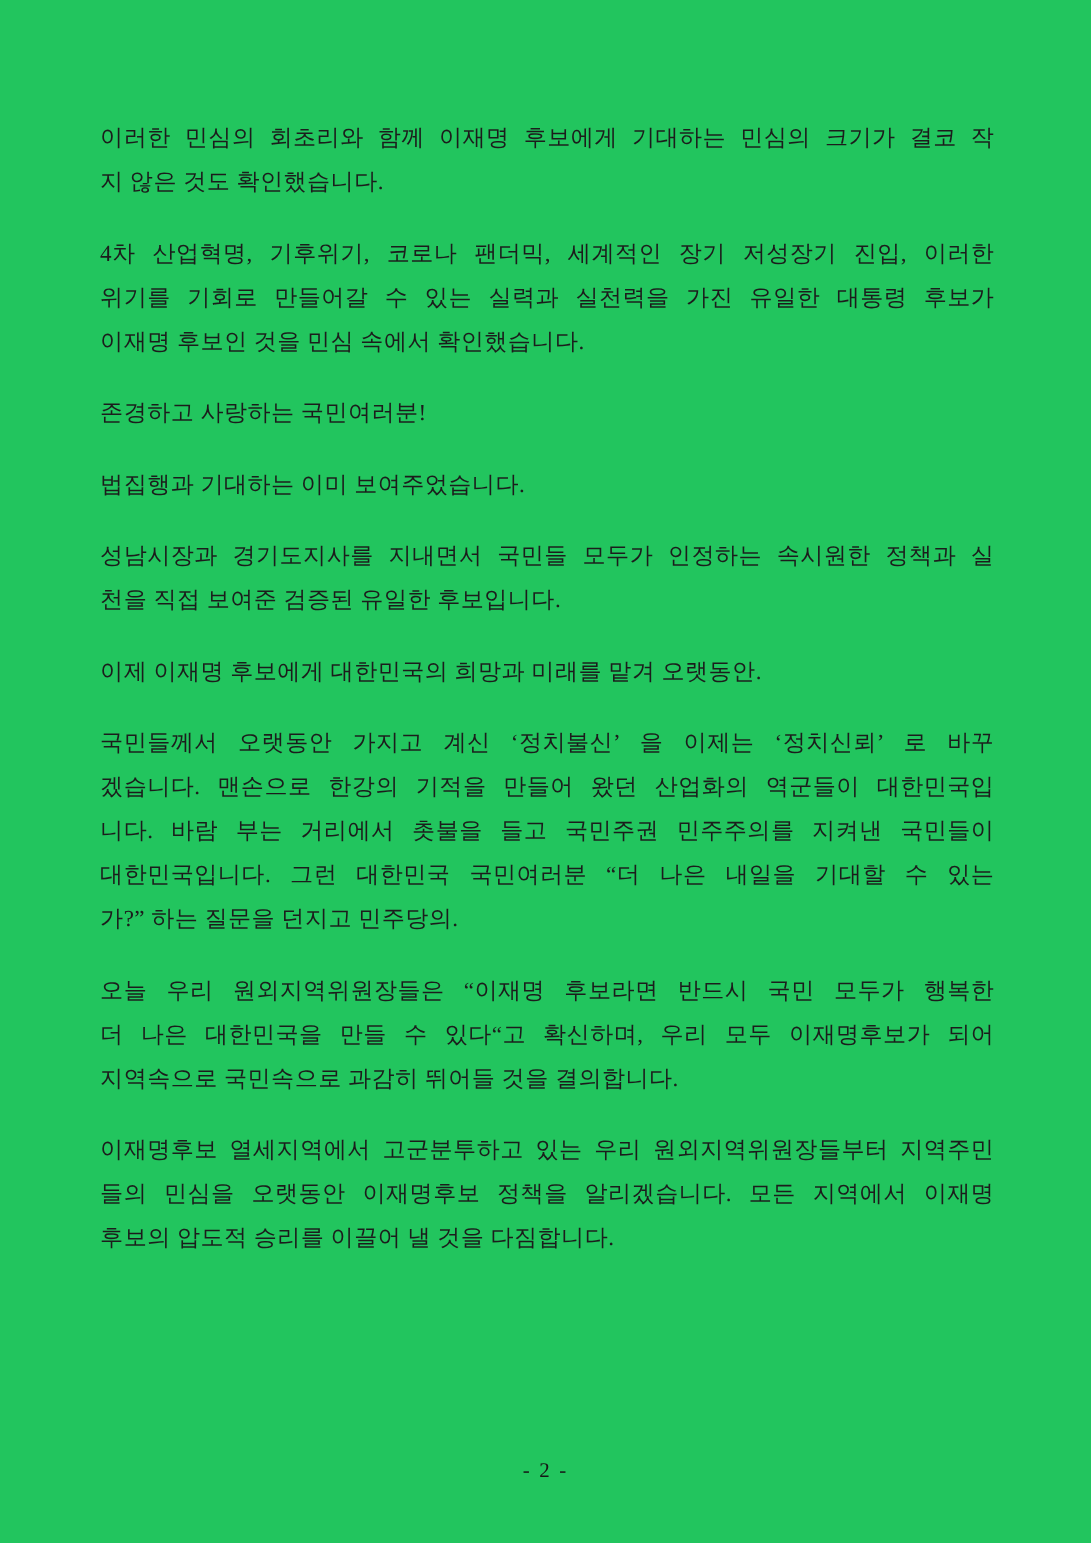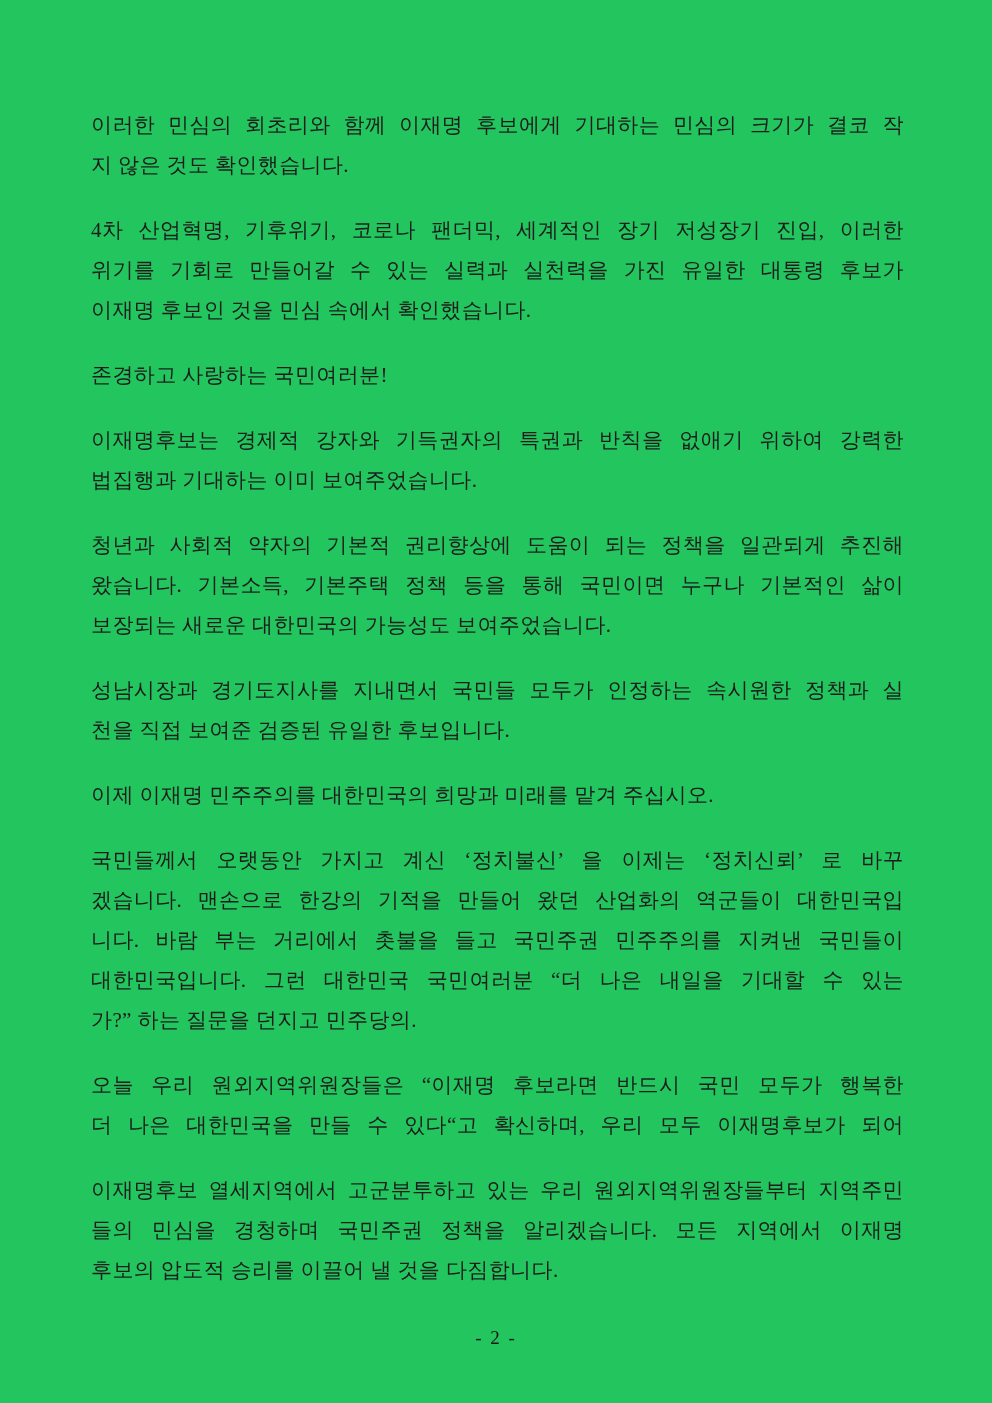--- a/index.html
+++ b/index.html
@@ -62,46 +62,41 @@
       </div>
       <div class="para">
         <div class="line">4차 산업혁명, 기후위기, 코로나 팬더믹, 세계적인 장기 저성장기 진입, 이러한</div>
         <div class="line">위기를 기회로 만들어갈 수 있는 실력과 실천력을 가진 유일한 대통령 후보가</div>
         <div class="line last">이재명 후보인 것을 민심 속에서 확인했습니다.</div>
       </div>
       <div class="para">
         <div class="line last">존경하고 사랑하는 국민여러분!</div>
       </div>
       <div class="para">
-        <div class="line">이재명후보는 경제적 강자와 기득권자의 특권과 반칙을 없애기 위하여 강력한</div>
         <div class="line last">법집행과 기대하는 이미 보여주었습니다.</div>
-      </div>
-      <div class="para">
-        <div class="line">청년과 사회적 약자의 기본적 권리향상에 도움이 되는 정책을 일관되게 추진해</div>
-        <div class="line">왔습니다. 기본소득, 기본주택 정책 등을 통해 국민이면 누구나 기본적인 삶이</div>
-        <div class="line last">보장되는 새로운 대한민국의 가능성도 보여주었습니다.</div>
       </div>
       <div class="para">
         <div class="line">성남시장과 경기도지사를 지내면서 국민들 모두가 인정하는 속시원한 정책과 실</div>
         <div class="line last">천을 직접 보여준 검증된 유일한 후보입니다.</div>
       </div>
       <div class="para">
-        <div class="line last">이제 이재명 민주주의를 대한민국의 희망과 미래를 맡겨 주십시오.</div>
+        <div class="line last">이제 이재명 후보에게 대한민국의 희망과 미래를 맡겨 오랫동안.</div>
       </div>
       <div class="para">
         <div class="line">국민들께서 오랫동안 가지고 계신 ‘정치불신’ 을 이제는 ‘정치신뢰’ 로 바꾸</div>
         <div class="line">겠습니다. 맨손으로 한강의 기적을 만들어 왔던 산업화의 역군들이 대한민국입</div>
         <div class="line">니다. 바람 부는 거리에서 촛불을 들고 국민주권 민주주의를 지켜낸 국민들이</div>
         <div class="line">대한민국입니다. 그런 대한민국 국민여러분 “더 나은 내일을 기대할 수 있는</div>
         <div class="line last">가?” 하는 질문을 던지고 민주당의.</div>
       </div>
       <div class="para">
         <div class="line">오늘 우리 원외지역위원장들은 “이재명 후보라면 반드시 국민 모두가 행복한</div>
         <div class="line">더 나은 대한민국을 만들 수 있다“고 확신하며, 우리 모두 이재명후보가 되어</div>
+        <div class="line last">지역속으로 국민속으로 과감히 뛰어들 것을 결의합니다.</div>
       </div>
       <div class="para">
         <div class="line">이재명후보 열세지역에서 고군분투하고 있는 우리 원외지역위원장들부터 지역주민</div>
-        <div class="line">들의 민심을 경청하며 국민주권 정책을 알리겠습니다. 모든 지역에서 이재명</div>
+        <div class="line">들의 민심을 오랫동안 이재명후보 정책을 알리겠습니다. 모든 지역에서 이재명</div>
         <div class="line last">후보의 압도적 승리를 이끌어 낼 것을 다짐합니다.</div>
       </div>
     </div>
   <div class="footer">- 2 -</div>
 </div>
 
 </body></html>

